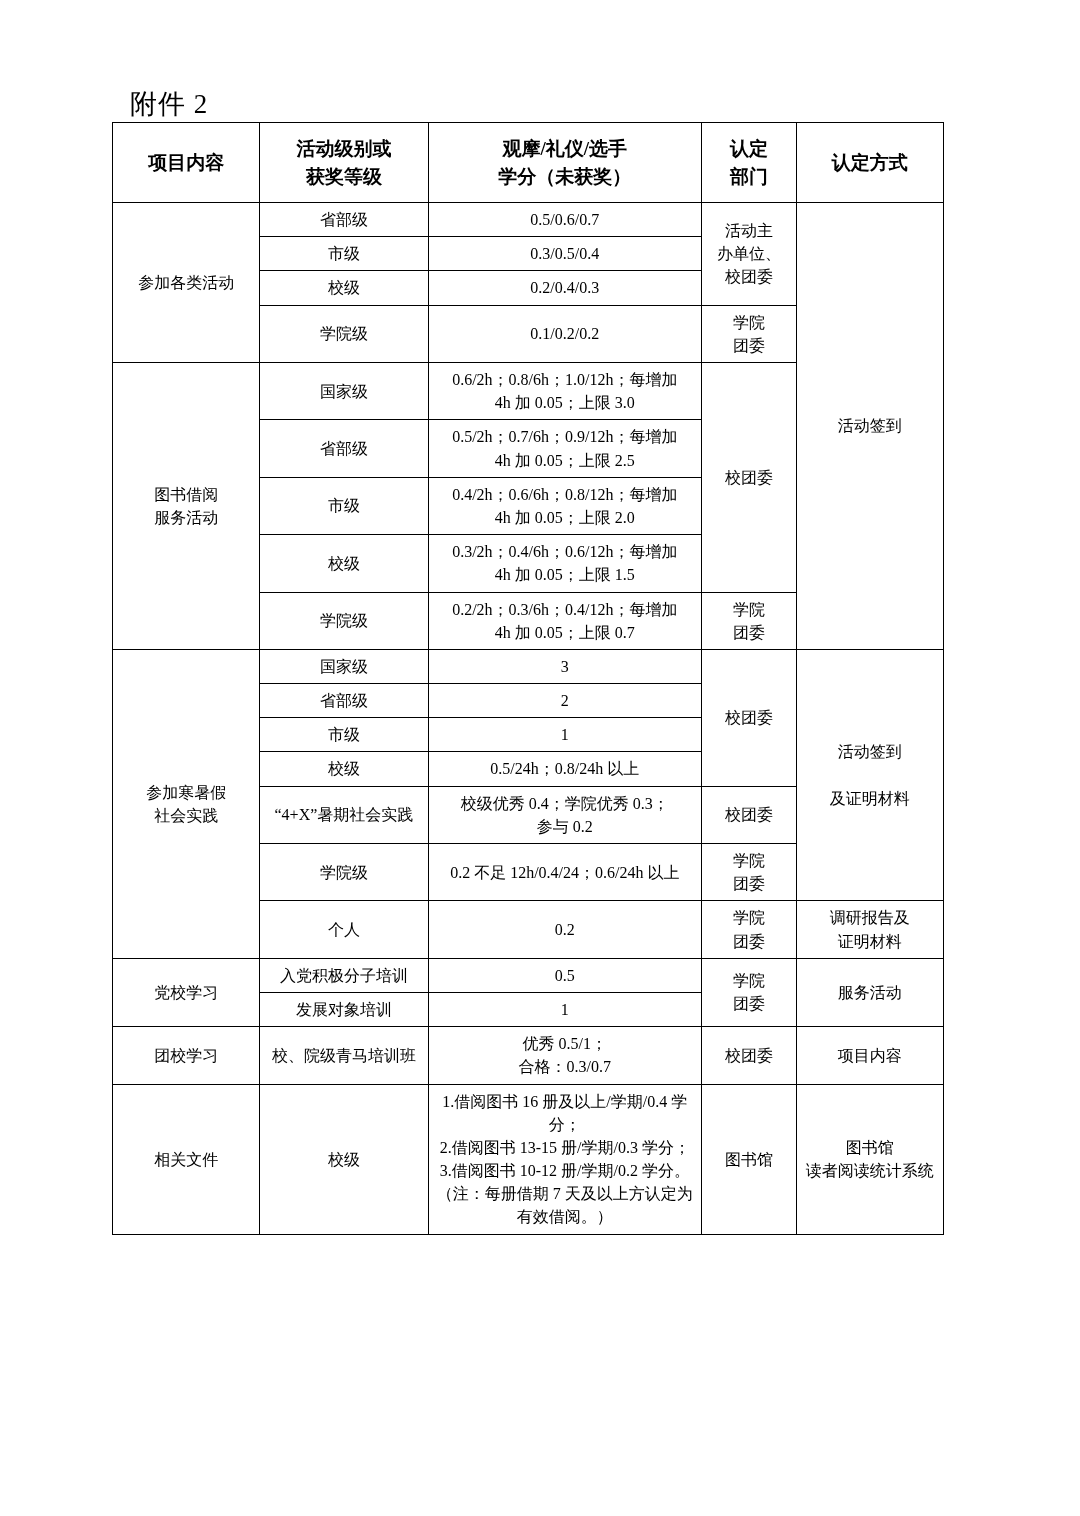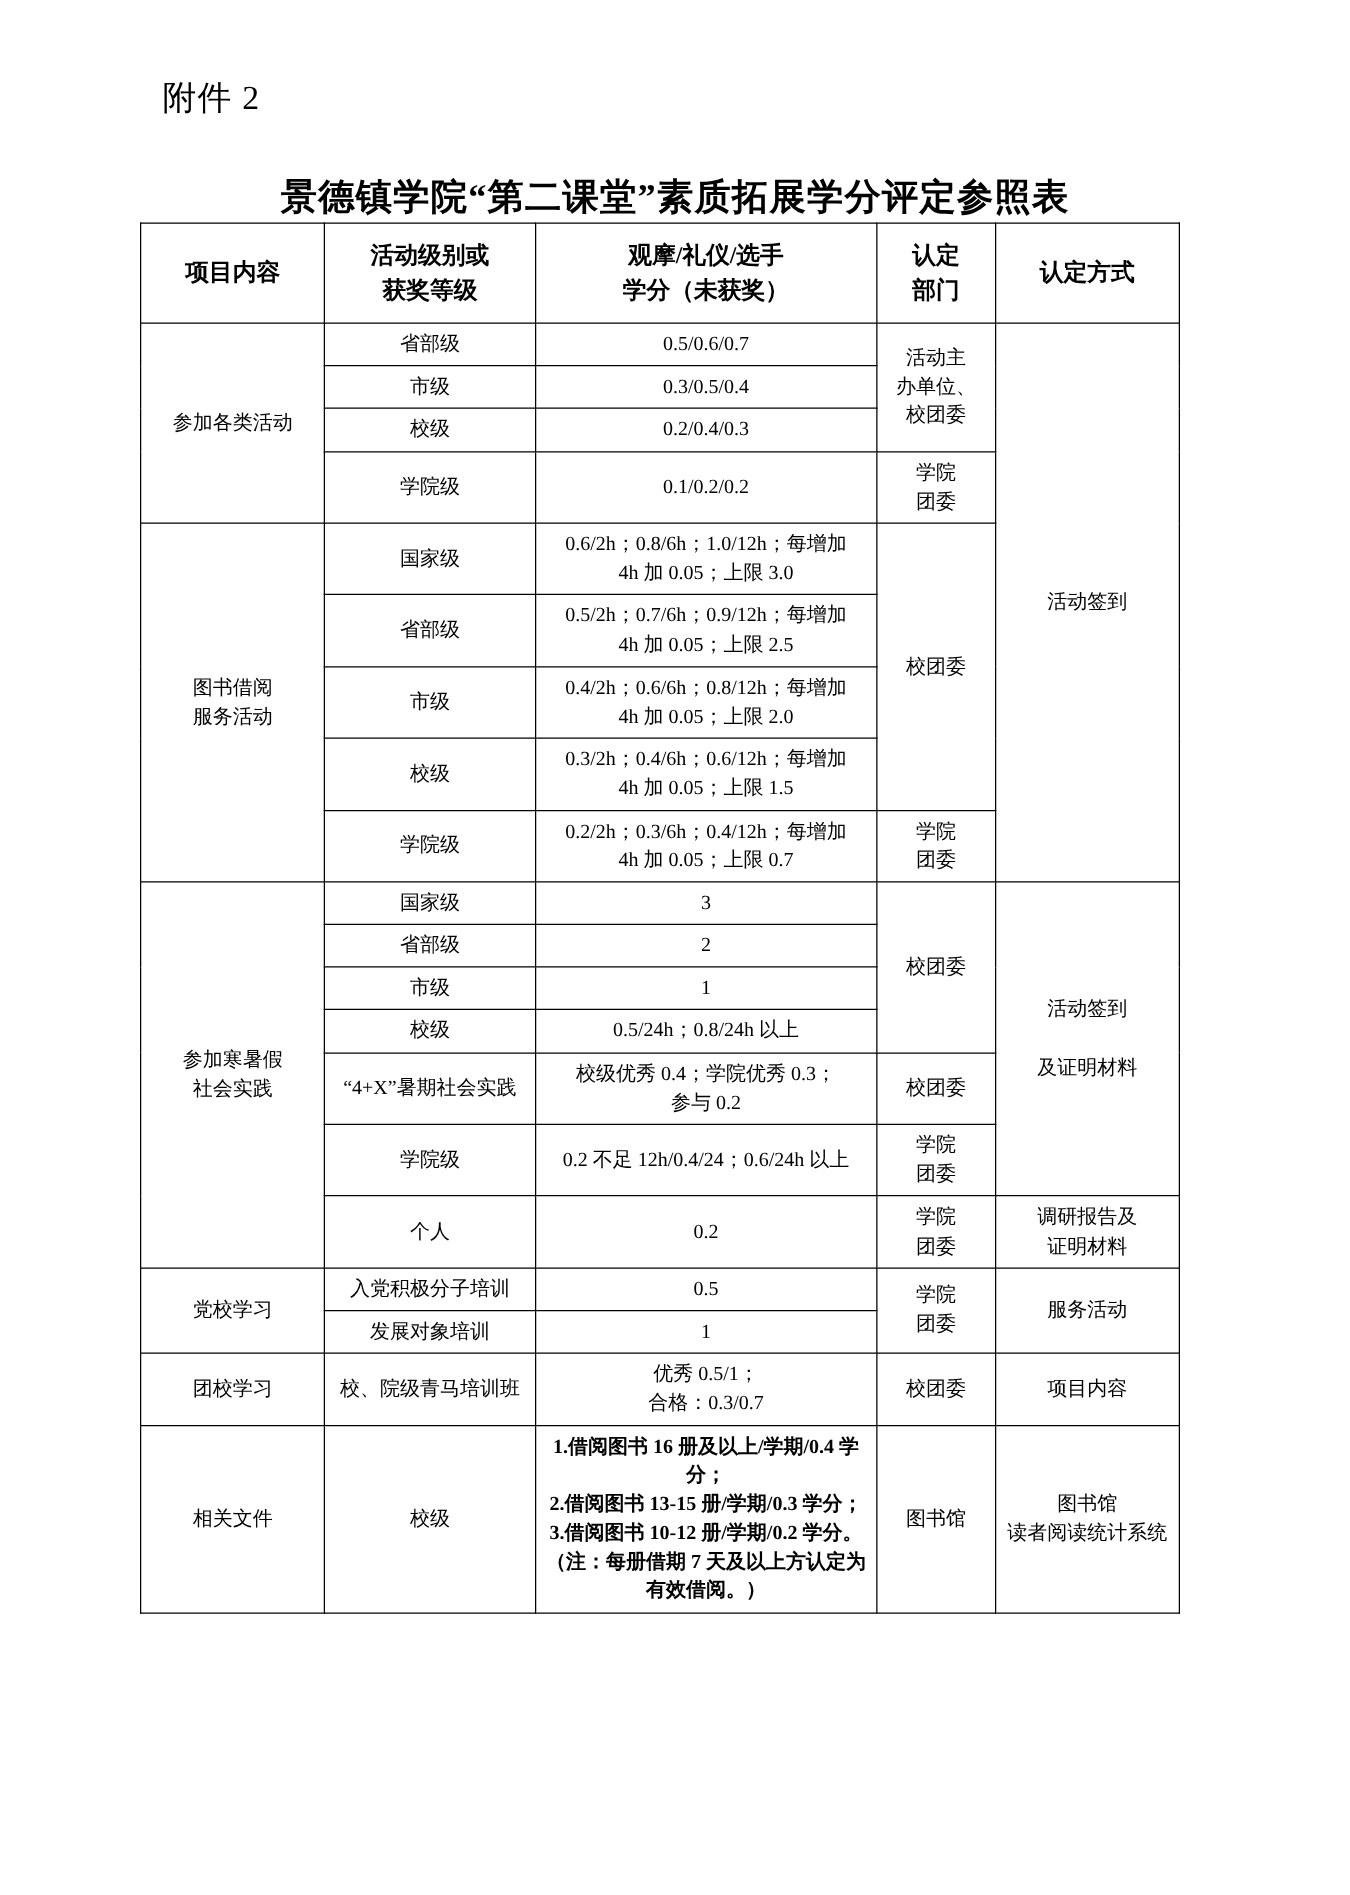--- a/index.html
+++ b/index.html
@@ -11,21 +11,21 @@
     width: 1080px;
     height: 1516px;
     font-family: "Liberation Serif", "DejaVu Serif", serif;
     color: #000000;
     position: relative;
   }
   .page {
     width: 1080px;
     height: 1124px;
     box-sizing: border-box;
-    padding: 50px 110px 0 110px;
+    padding: 76px 110px 0 110px;
     position: relative;
   }
   .attachment-label {
     font-family: "Liberation Serif", serif;
     font-size: 27px;
     letter-spacing: 1px;
     margin: 10px 0 0 20px;
   }
   .doc-title {
     text-align: center;
@@ -76,21 +76,20 @@
     font-size: 17px;
   }
   td.col-method {
     font-size: 17px;
   }
   .cell-left {
     text-align: left;
     padding-left: 14px;
     padding-right: 8px;
     line-height: 1.5;
-    font-weight: bold;
   }
   .cell-indent {
     text-align: left;
     padding-left: 10px;
     padding-right: 6px;
     line-height: 1.55;
   }
   .two-line {
     line-height: 1.7;
   }
@@ -98,21 +97,20 @@
     white-space: pre-line;
   }
 </style>
 </head>
 <body>
 
 <div class="page">
 
   <div class="attachment-label">附件 2</div>
 
-  <div class="doc-title">景德镇学院“第二课堂”素质拓展学分评定参照表</div>
 
 
   <table class="credit-table">
     <colgroup>
       <col style="width:140px">
       <col style="width:160px">
       <col style="width:260px">
       <col style="width:90px">
       <col style="width:140px">
     </colgroup>

